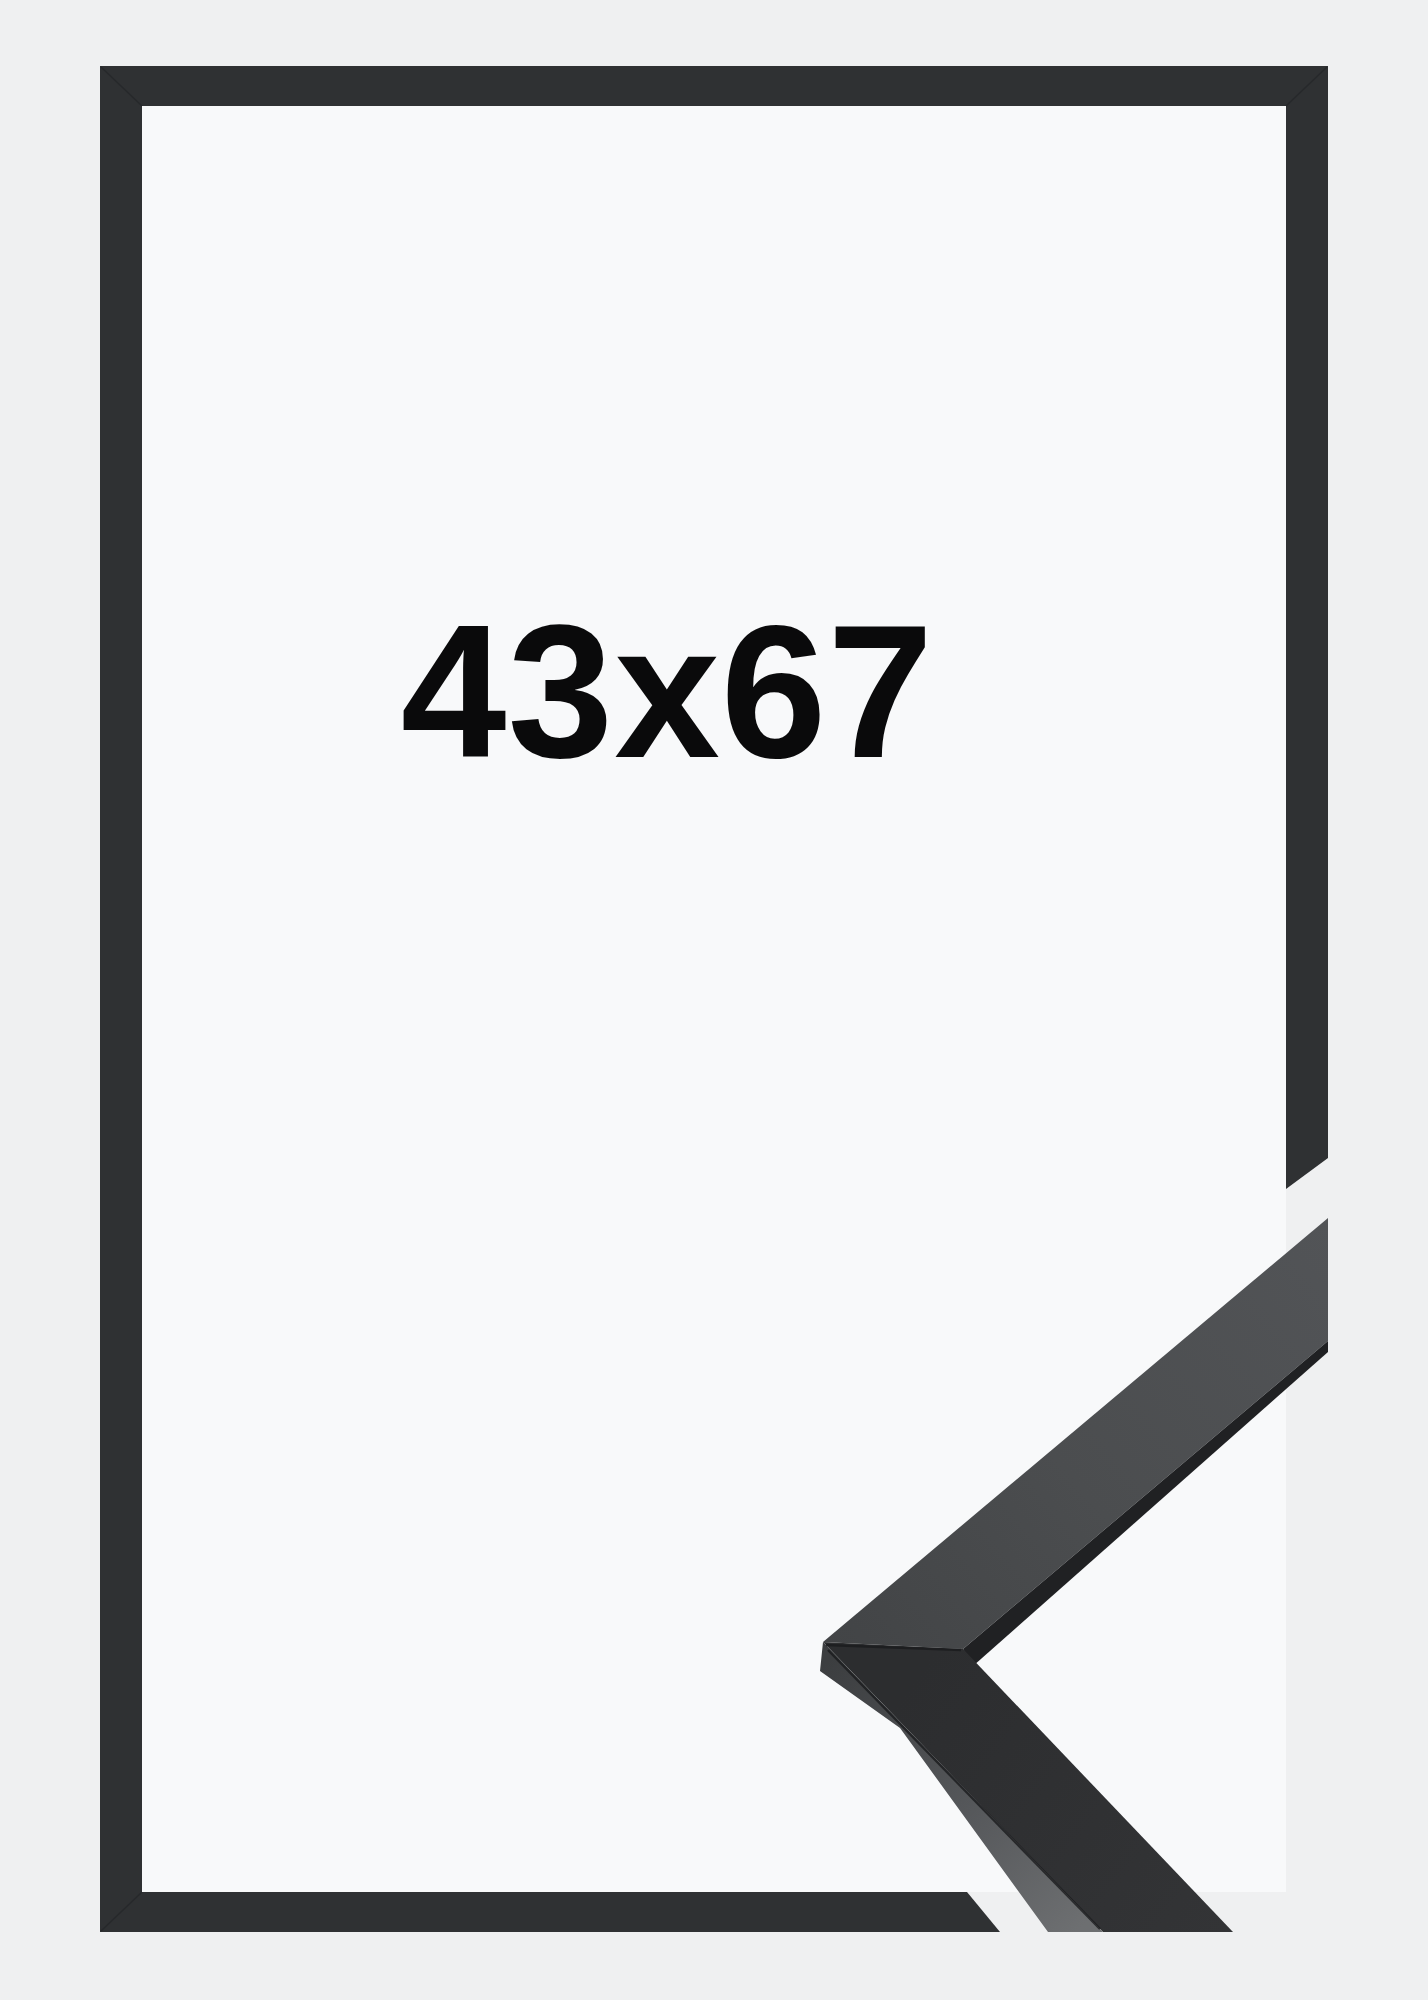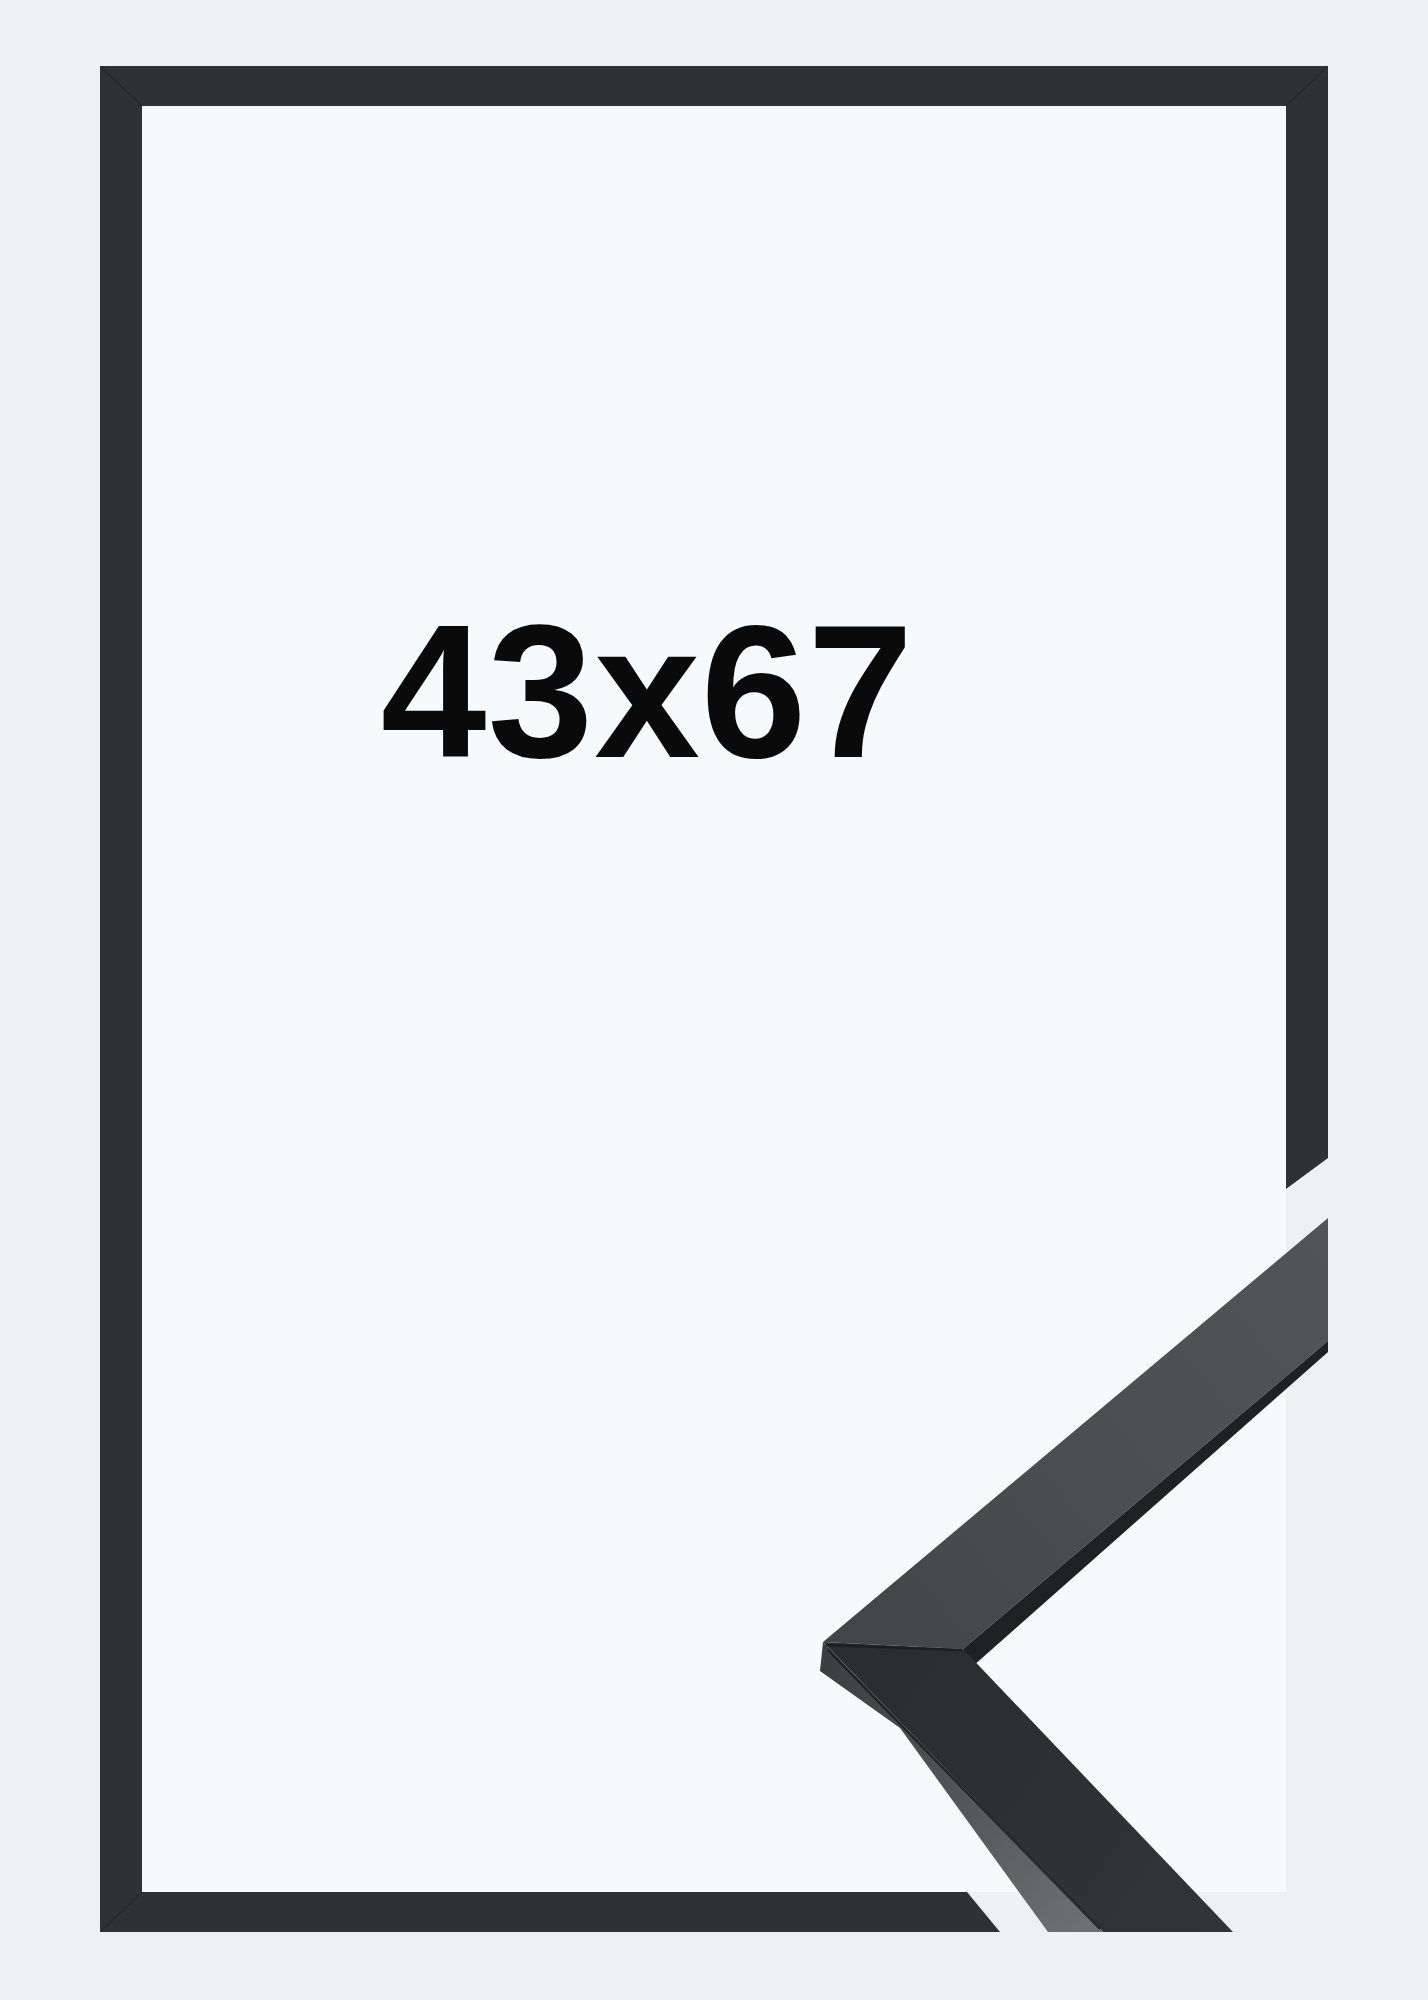--- a/index.html
+++ b/index.html
@@ -32,20 +32,21 @@
     width: 1295px;
     top: 698px;
     transform: translateY(-53%);
     text-align: center;
     font-size: 190px;
     font-weight: 700;
     letter-spacing: 1px;
     color: var(--label, #0a0a0b);
     white-space: nowrap;
     user-select: none;
+    padding-left: 20px;
   }
 </style>
 </head>
 <body>
 
 <div id="stage" style="--bg-outer: #eff0f1; --bg-inner: #f8f9fa; --frame: #2f3133; --label: #0a0a0b; --sample-top-face: #4b4d4f; --sample-front-face: #2c2d2f; --sample-side-light: #6d6f71; --sample-dark-edge: #202123;">
 
   <svg id="photo-svg" width="1428" height="2000" viewBox="0 0 1428 2000">
     <defs>
       <linearGradient id="gUpperFace" gradientUnits="userSpaceOnUse" x1="823" y1="1642" x2="1328" y2="1218">

